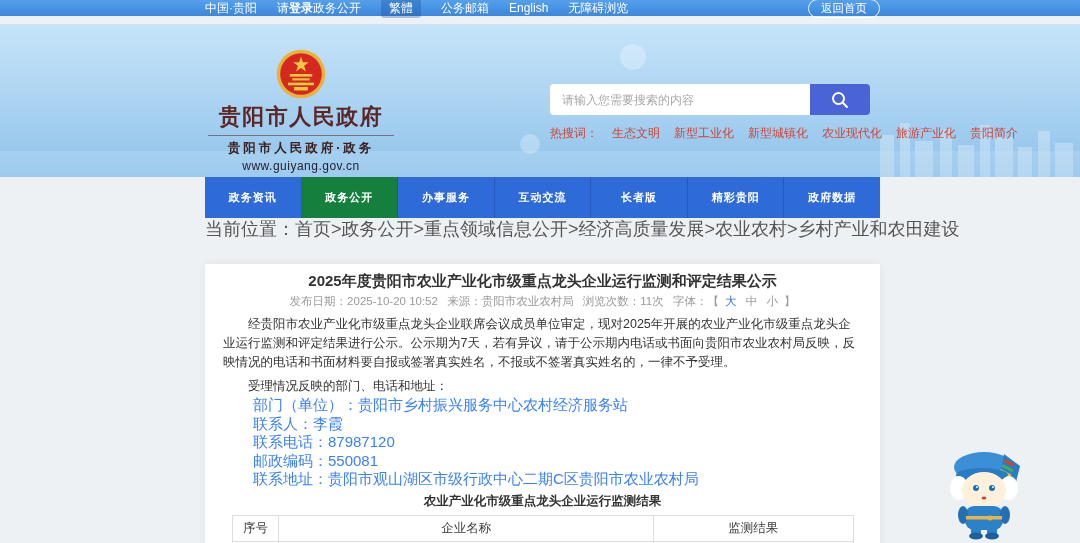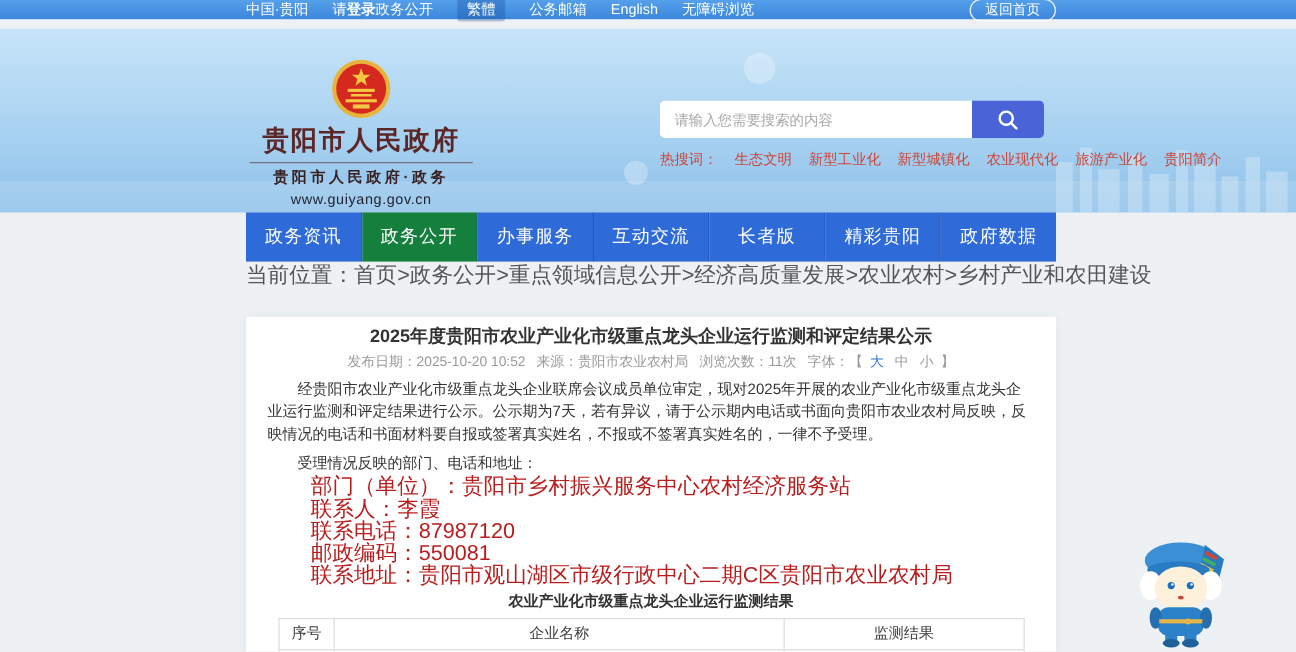--- a/index.html
+++ b/index.html
@@ -53,21 +53,21 @@
   .search-input::placeholder { color:#a8a8a8; }
   .search-btn {
     width:60px; border:none; background:#4a63d6; border-radius:0 4px 4px 0;
     display:flex; align-items:center; justify-content:center; cursor:pointer;
   }
   .hot-row { position:absolute; left:550px; top:101px; font-size:12px; color:#cf4436; display:flex; gap:14px; white-space:nowrap; }
   .hot-row .hw { color:#cf4436; cursor:pointer; text-decoration:none; }
   
   .nav { position:absolute; top:177px; left:205px; width:675px; height:41px; display:flex; }
   .nav-item {
-    flex:1; background:#2f6bd8; color:#fff; font-size:15px; font-weight:normal;
+    flex:1; background:#2f6bd8; color:#fff; font-size:11px; font-weight:bold;
     display:flex; align-items:center; justify-content:center; cursor:pointer;
     border-right:1px solid rgba(18,60,150,.35); letter-spacing:1px;
   }
   .nav-item:last-child { border-right:none; }
   .nav-item.active { background:#15803d; }
   
   .breadcrumb { position:absolute; top:217px; left:205px; font-size:18px; color:#555; }
   .breadcrumb .bc-path { color:#555; cursor:pointer; }
   
   .card {
@@ -75,21 +75,21 @@
     background:#fff; box-shadow:0 0 8px rgba(0,0,0,.06);
     padding:8px 18px; overflow:hidden;
   }
   .art-title { text-align:center; font-size:15px; font-weight:bold; color:#333; line-height:18px; }
   .art-meta { margin-top:4px; text-align:center; font-size:11.5px; color:#9a9a9a; }
   .art-meta span { margin:0 3px; }
   .fs-large { color:#3a78d8; cursor:pointer; }
   .fs-mid, .fs-small { color:#9a9a9a; cursor:pointer; }
   .para { margin-top:6px; font-size:12.5px; color:#333; line-height:19px; text-indent:2em; }
   .para2 { margin-top:5px; font-size:12.5px; color:#333; line-height:19px; text-indent:2em; }
-  .contact-line { font-size:18px; color:#b91c1c; line-height:18.5px; padding-left:2em; }
+  .contact-line { font-size:15px; color:#3b82f6; line-height:18.5px; padding-left:2em; }
   .tbl-caption { margin-top:4px; text-align:center; font-size:12.5px; font-weight:bold; color:#333; line-height:17px; }
   table.mon { border-collapse:collapse; width:622px; margin:5px auto 0; font-size:12.5px; color:#3c3c3c; }
   table.mon th, table.mon td { border:1px solid #ddd; text-align:center; font-weight:normal; }
   table.mon th { height:26px; }
   table.mon td { height:24px; }
   .col-no { width:47px; } .col-name { width:375px; } .col-result { width:200px; }
   
   .mascot { position:absolute; left:946px; top:446px; width:80px; height:94px; cursor:pointer; }
 </style>
 </head>

